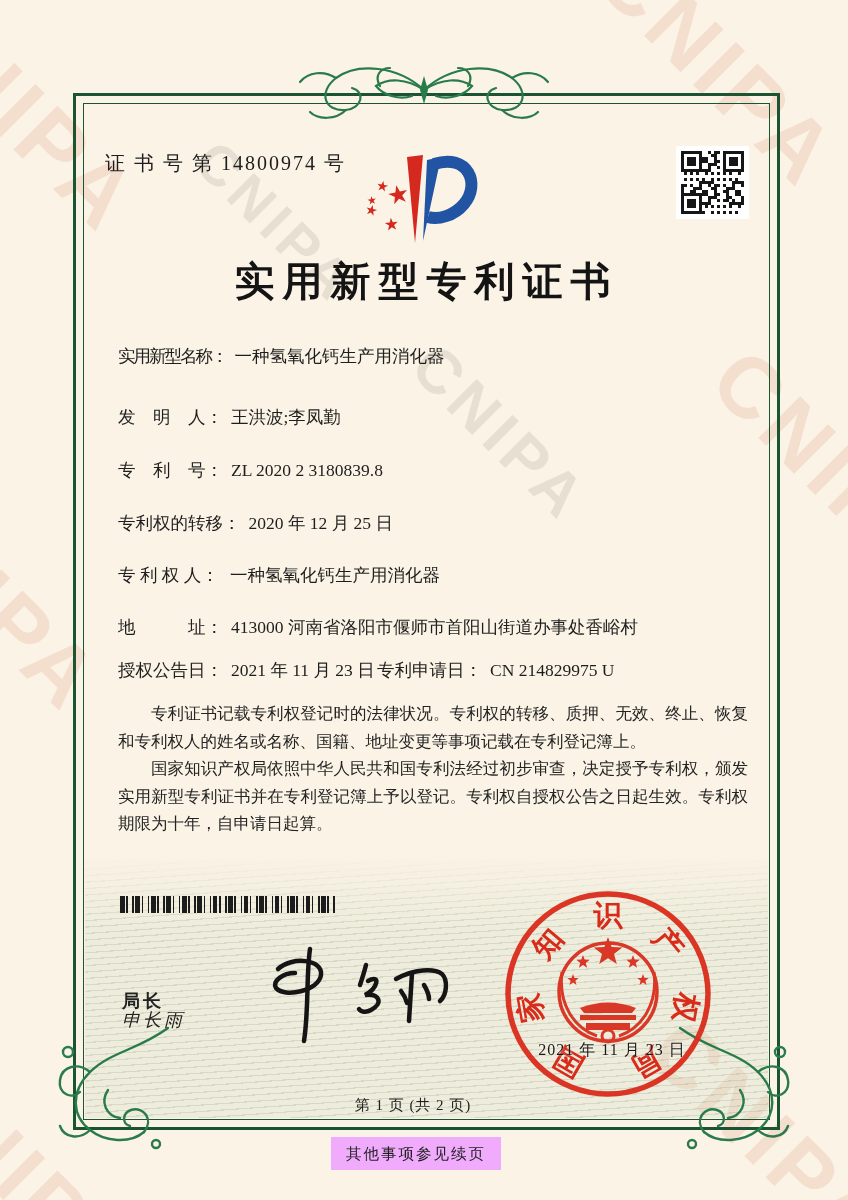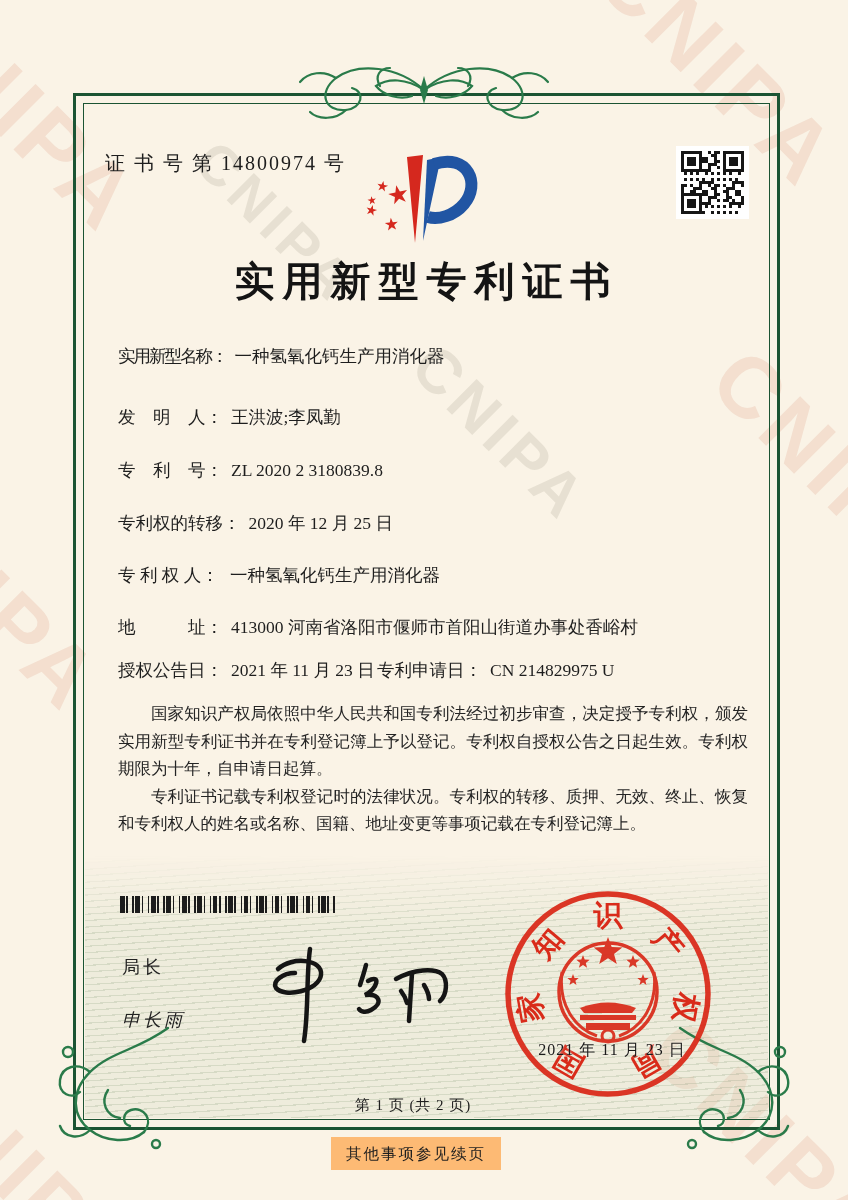--- a/index.html
+++ b/index.html
@@ -86,42 +86,42 @@
   
   .barcode{position:absolute;left:120px;top:896px;height:17px;z-index:4;font-size:0;white-space:nowrap;}
   .barcode span{display:inline-block;height:17px;}
   .bar-on{background:#1c1c1c;}
   .bar-off{background:transparent;}
   
   .sig-label{
     position:absolute;left:122px;z-index:4;font-size:18px;letter-spacing:3px;
     font-family:"Liberation Sans","DejaVu Sans",sans-serif;color:#222;
   }
-  .sig-title{top:955px;} .sig-name{top:1008px;font-style:italic;}
+  .sig-title{top:989px;font-weight:bold;} .sig-name{top:1008px;font-style:italic;}
   .sig-hand{position:absolute;left:248px;top:943px;z-index:4;}
   
   .seal{position:absolute;left:500px;top:886px;z-index:3;}
   .seal-char{
     font-family:"Liberation Serif","DejaVu Serif",serif;
     font-size:29px;font-weight:bold;fill:#d92b1a;
     text-anchor:middle;dominant-baseline:central;
   }
   .seal-date{
     position:absolute;left:522px;top:1040px;width:180px;text-align:center;z-index:4;
     font-size:16px;letter-spacing:1px;color:#1b1b1b;
     text-shadow:0 0 3px rgba(255,252,244,0.9);white-space:nowrap;
   }
   
   .page-number{
     position:absolute;left:73px;top:1096px;width:680px;text-align:center;
     font-size:15px;z-index:4;letter-spacing:1px;
   }
   .continuation{
     position:absolute;left:331px;top:1137px;width:170px;height:33px;z-index:4;
-    background:#fdba74;text-align:center;line-height:33px;font-size:15.5px;letter-spacing:2px;
+    background:#f0abfc;text-align:center;line-height:33px;font-size:15.5px;letter-spacing:2px;
   }
 </style>
 </head>
 <body>
 
 <div class="wm wm-pink wm1">CNIPA</div>
 <div class="wm wm-gray wm2">CNIPA</div>
 <div class="wm wm-gray wm3">CNIPA</div>
 <div class="wm wm-pink wm4">CNIPA</div>
 <div class="wm wm-pink wm5">CNIPA</div>
@@ -657,22 +657,22 @@
   <span class="lbl">地　　　址：</span><span class="val">413000 河南省洛阳市偃师市首阳山街道办事处香峪村</span>
 </div>
 <div class="row r7">
   <span class="lbl">授权公告日：</span><span class="val">2021 年 11 月 23 日</span>
   <span class="pair2">
     <span class="lbl">专利申请日：</span><span class="val">CN 214829975 U</span>
   </span>
 </div>
 
 <div class="body-text">
+  <p>专利证书记载专利权登记时的法律状况。专利权的转移、质押、无效、终止、恢复和专利权人的姓名或名称、国籍、地址变更等事项记载在专利登记簿上。</p>
   <p>国家知识产权局依照中华人民共和国专利法经过初步审查，决定授予专利权，颁发实用新型专利证书并在专利登记簿上予以登记。专利权自授权公告之日起生效。专利权期限为十年，自申请日起算。</p>
-  <p>专利证书记载专利权登记时的法律状况。专利权的转移、质押、无效、终止、恢复和专利权人的姓名或名称、国籍、地址变更等事项记载在专利登记簿上。</p>
 </div>
 
 <div class="barcode" id="barcode"><span class="bar-on" style="width: 4.65px;"></span><span class="bar-off" style="width: 1.55px;"></span><span class="bar-on" style="width: 1.55px;"></span><span class="bar-off" style="width: 4.65px;"></span><span class="bar-on" style="width: 1.55px;"></span><span class="bar-off" style="width: 1.55px;"></span><span class="bar-on" style="width: 4.65px;"></span><span class="bar-off" style="width: 1.55px;"></span><span class="bar-on" style="width: 1.55px;"></span><span class="bar-off" style="width: 4.65px;"></span><span class="bar-on" style="width: 1.55px;"></span><span class="bar-off" style="width: 1.55px;"></span><span class="bar-on" style="width: 4.65px;"></span><span class="bar-off" style="width: 1.55px;"></span><span class="bar-on" style="width: 1.55px;"></span><span class="bar-off" style="width: 4.65px;"></span><span class="bar-on" style="width: 1.55px;"></span><span class="bar-off" style="width: 1.55px;"></span><span class="bar-on" style="width: 4.65px;"></span><span class="bar-off" style="width: 1.55px;"></span><span class="bar-on" style="width: 1.55px;"></span><span class="bar-off" style="width: 4.65px;"></span><span class="bar-on" style="width: 1.55px;"></span><span class="bar-off" style="width: 1.55px;"></span><span class="bar-on" style="width: 4.65px;"></span><span class="bar-off" style="width: 1.55px;"></span><span class="bar-on" style="width: 1.55px;"></span><span class="bar-off" style="width: 4.65px;"></span><span class="bar-on" style="width: 1.55px;"></span><span class="bar-off" style="width: 1.55px;"></span><span class="bar-on" style="width: 4.65px;"></span><span class="bar-off" style="width: 1.55px;"></span><span class="bar-on" style="width: 1.55px;"></span><span class="bar-off" style="width: 4.65px;"></span><span class="bar-on" style="width: 1.55px;"></span><span class="bar-off" style="width: 1.55px;"></span><span class="bar-on" style="width: 4.65px;"></span><span class="bar-off" style="width: 1.55px;"></span><span class="bar-on" style="width: 1.55px;"></span><span class="bar-off" style="width: 4.65px;"></span><span class="bar-on" style="width: 1.55px;"></span><span class="bar-off" style="width: 1.55px;"></span><span class="bar-on" style="width: 4.65px;"></span><span class="bar-off" style="width: 1.55px;"></span><span class="bar-on" style="width: 1.55px;"></span><span class="bar-off" style="width: 4.65px;"></span><span class="bar-on" style="width: 1.55px;"></span><span class="bar-off" style="width: 1.55px;"></span><span class="bar-on" style="width: 4.65px;"></span><span class="bar-off" style="width: 1.55px;"></span><span class="bar-on" style="width: 1.55px;"></span><span class="bar-off" style="width: 4.65px;"></span><span class="bar-on" style="width: 1.55px;"></span><span class="bar-off" style="width: 1.55px;"></span><span class="bar-on" style="width: 4.65px;"></span><span class="bar-off" style="width: 1.55px;"></span><span class="bar-on" style="width: 1.55px;"></span><span class="bar-off" style="width: 4.65px;"></span><span class="bar-on" style="width: 1.55px;"></span><span class="bar-off" style="width: 1.55px;"></span><span class="bar-on" style="width: 4.65px;"></span><span class="bar-off" style="width: 1.55px;"></span><span class="bar-on" style="width: 1.55px;"></span><span class="bar-off" style="width: 4.65px;"></span><span class="bar-on" style="width: 1.55px;"></span><span class="bar-off" style="width: 1.55px;"></span><span class="bar-on" style="width: 4.65px;"></span><span class="bar-off" style="width: 1.55px;"></span><span class="bar-on" style="width: 1.55px;"></span><span class="bar-off" style="width: 4.65px;"></span><span class="bar-on" style="width: 1.55px;"></span><span class="bar-off" style="width: 1.55px;"></span><span class="bar-on" style="width: 4.65px;"></span><span class="bar-off" style="width: 1.55px;"></span><span class="bar-on" style="width: 1.55px;"></span><span class="bar-off" style="width: 4.65px;"></span><span class="bar-on" style="width: 1.55px;"></span><span class="bar-off" style="width: 1.55px;"></span><span class="bar-on" style="width: 4.65px;"></span><span class="bar-off" style="width: 1.55px;"></span><span class="bar-on" style="width: 1.55px;"></span><span class="bar-off" style="width: 4.65px;"></span><span class="bar-on" style="width: 1.55px;"></span></div>
 
 <div class="sig-label sig-title">局长</div>
 <div class="sig-label sig-name">申长雨</div>
 <div class="sig-hand">
   <svg width="205" height="105" viewBox="0 0 205 105" fill="none" stroke="#151515" stroke-width="4.5" stroke-linecap="round">
     <path d="M62 6 C58 34 61 66 56 98"></path>
     <path d="M30 26 C44 13 75 16 73 32 C71 48 36 55 28 45 C24 38 35 30 47 30"></path>

